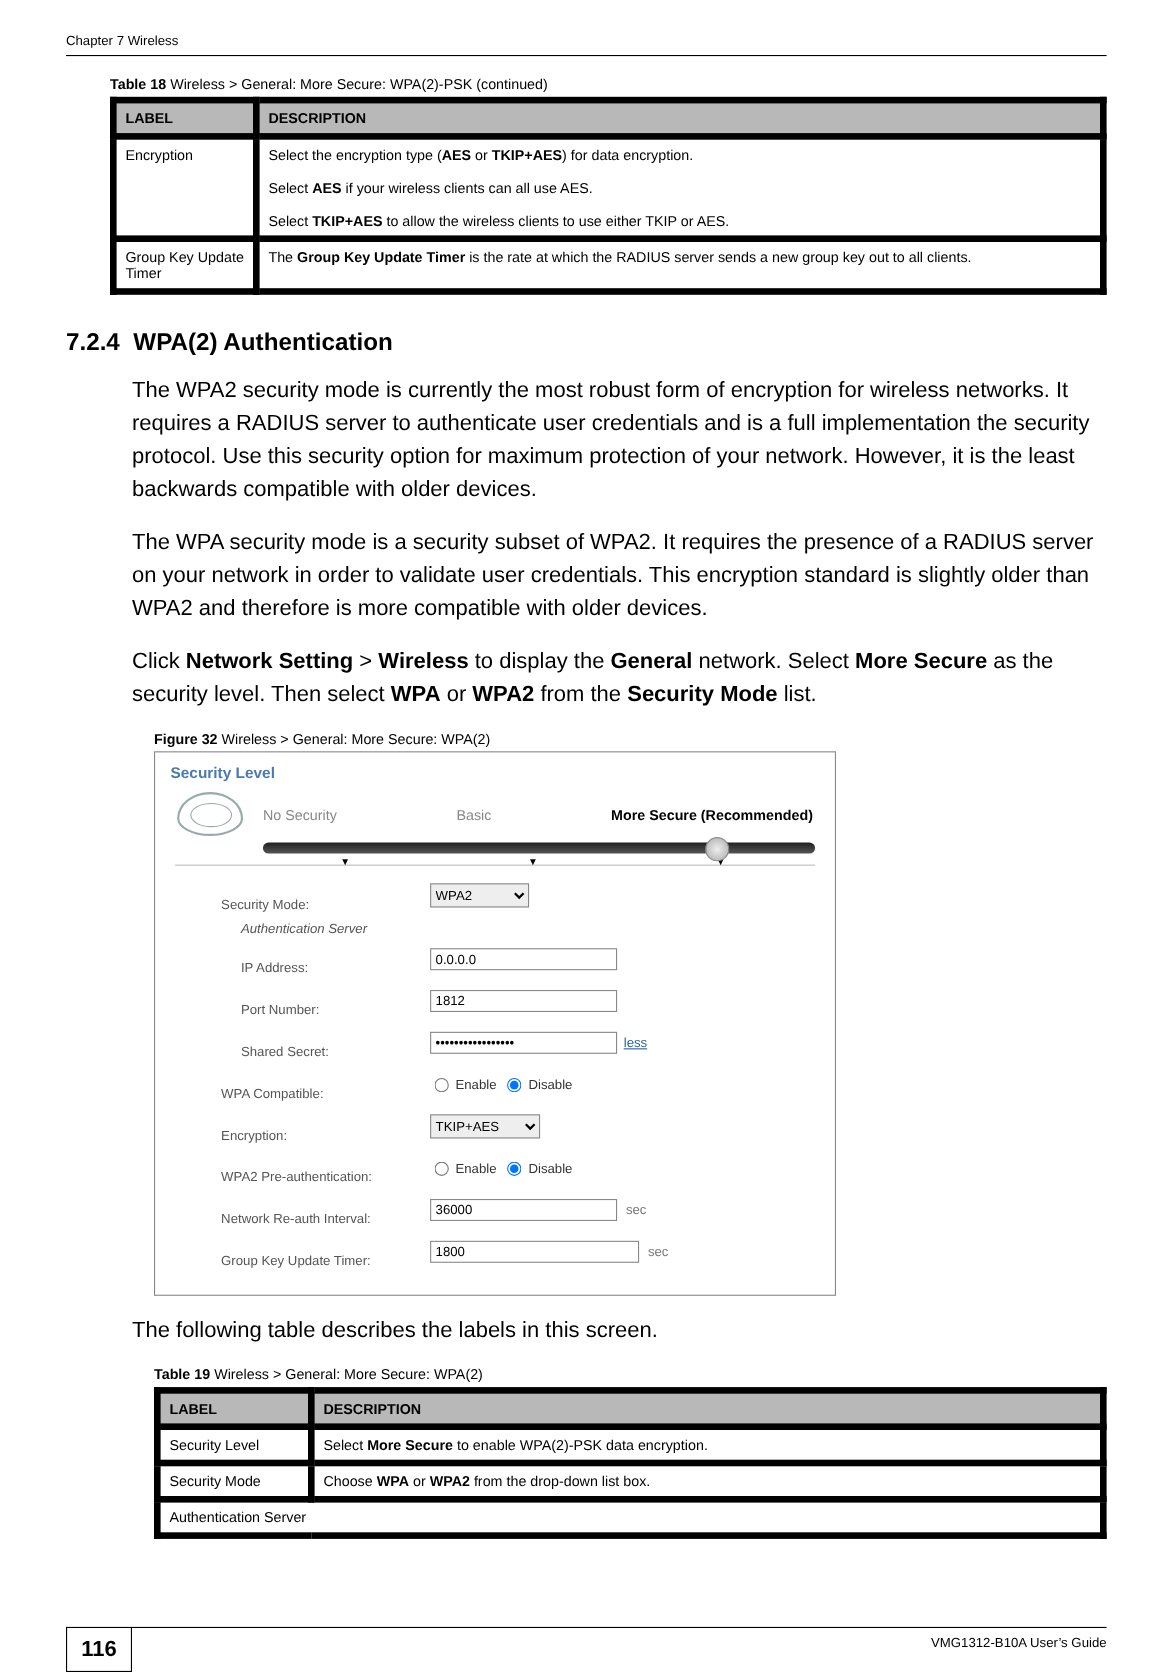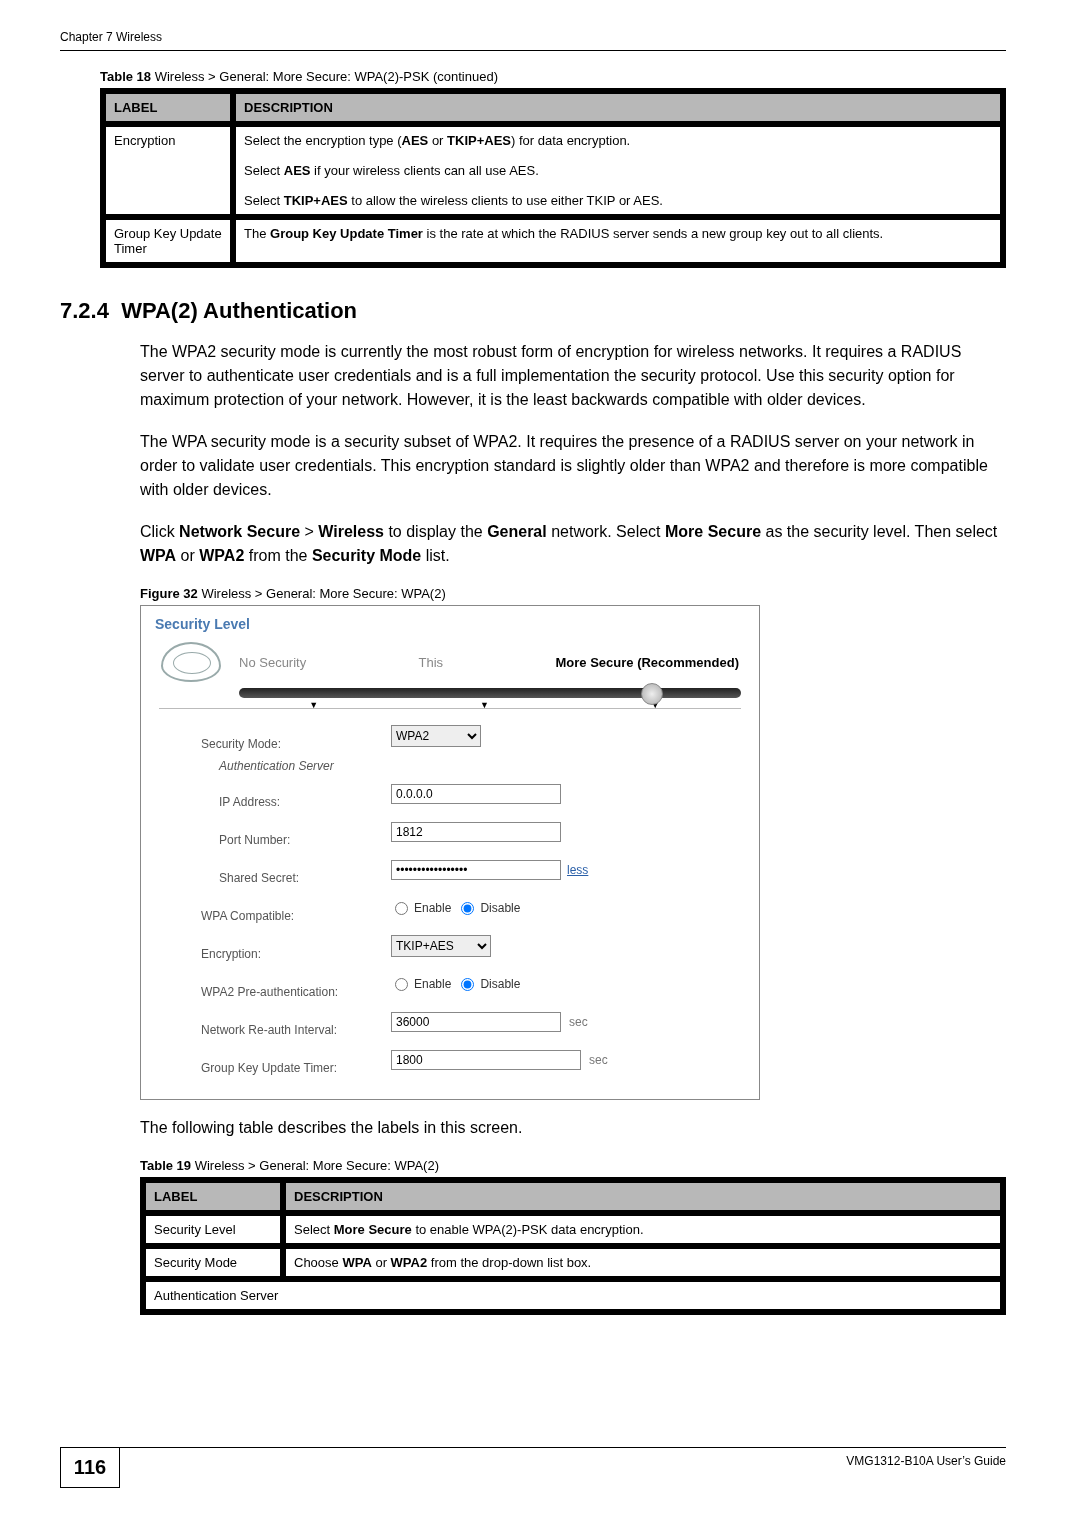--- a/index.html
+++ b/index.html
@@ -47,23 +47,23 @@
     background: #b8b8b8;
     font-weight: bold;
   }
   table.desc td.label-col { width: 130px; }
   h2.sec {
     font-size: 22px;
     font-weight: bold;
     margin: 30px 0 16px 0;
   }
   p.body {
-    margin: 0 0 18px 80px;
+    margin: 0 0 18px 60px;
     line-height: 1.5;
-    font-size: 16px;
+    font-size: 20px;
   }
   .figure-caption {
     font-size: 13px;
     margin: 6px 0 4px 80px;
   }
   .screenshot {
     border: 1px solid #888;
     width: 620px;
     margin-left: 80px;
     background: #fff;
@@ -92,21 +92,21 @@
   .form-row input[type="text"], .form-row input[type="password"] {
     border:1px solid #888; height:20px; font-size:12px; padding:1px 4px; background:#fff;
   }
   .form-row select { border:1px solid #888; height:22px; font-size:12px; background:#eee; }
   .form-row .unit { margin-left:8px; color:#777; font-size:12px; }
   .form-row .link { color:#2a5fa8; text-decoration:underline; margin-left:6px; font-size:12px; cursor:pointer; }
   .subhead { font-style:italic; color:#555; margin:4px 0 6px 18px; font-size:12px; }
   .radio-pair { display:flex; align-items:center; gap:6px; }
   .radio-pair input { margin-left:4px; }
   .footer-area {
-    position:absolute; bottom:36px; left:0; width:100%; padding:0 60px;
+    position:absolute; bottom:4px; left:0; width:100%; padding:0 60px;
   }
   .footer-rule { border:none; border-top:1.5px solid #000; margin-bottom:0; }
   .footer-row { display:flex; align-items:stretch; }
   .page-num-box {
     width:60px; border:1.5px solid #000; border-top:none; font-size:20px; font-weight:bold;
     display:flex; align-items:center; justify-content:center; height:40px;
   }
   .footer-text { flex:1; text-align:right; font-size:12px; padding-top:6px; }
   b, strong { font-weight:bold; }
 </style>
@@ -147,34 +147,34 @@
 </tbody>
   </table>
 
 <h2 class="sec">
   <span>7.2.4</span>&nbsp;&nbsp;<span>WPA(2) Authentication</span>
 </h2>
 
 <p class="body">The WPA2 security mode is currently the most robust form of encryption for wireless networks. It requires a RADIUS server to authenticate user credentials and is a full implementation the security protocol. Use this security option for maximum protection of your network. However, it is the least backwards compatible with older devices.</p>
 <p class="body">The WPA security mode is a security subset of WPA2. It requires the presence of a RADIUS server on your network in order to validate user credentials. This encryption standard is slightly older than WPA2 and therefore is more compatible with older devices.</p>
 <p class="body">
-  <span>Click </span><b>Network Secure</b><span> &gt; </span><b>Wireless</b><span> to display the </span><b>General</b><span> network. Select </span><b>More Secure</b><span> as the security level. Then select </span><b>WPA</b><span> or </span><b>WPA2</b><span> from the </span><b>Security Mode</b><span> list.</span>
+  <span>Click </span><b>Network Setting</b><span> &gt; </span><b>Wireless</b><span> to display the </span><b>General</b><span> network. Select </span><b>More Secure</b><span> as the security level. Then select </span><b>WPA</b><span> or </span><b>WPA2</b><span> from the </span><b>Security Mode</b><span> list.</span>
 </p>
 
 <div class="figure-caption">
   <span class="bold" style="font-weight:bold">Figure 32</span><span>   Wireless &gt; General: More Secure: WPA(2)</span>
 </div>
 
 <div class="screenshot">
   <div class="sec-title">Security Level</div>
   <div class="sl-row">
     <div class="brain"></div>
     <div class="sl-labels">
       <span>No Security</span>
-      <span>This</span>
+      <span>Basic</span>
       <span class="active">More Secure (Recommended)</span>
     </div>
   </div>
   <div class="slider-track">
     <span class="tick" style="left:14%">▼</span>
     <span class="tick" style="left:48%">▼</span>
     <span class="tick" style="left:82%">▼</span>
     <div class="knob" style="left:80%"></div>
   </div>
   <hr class="hr-sub">

